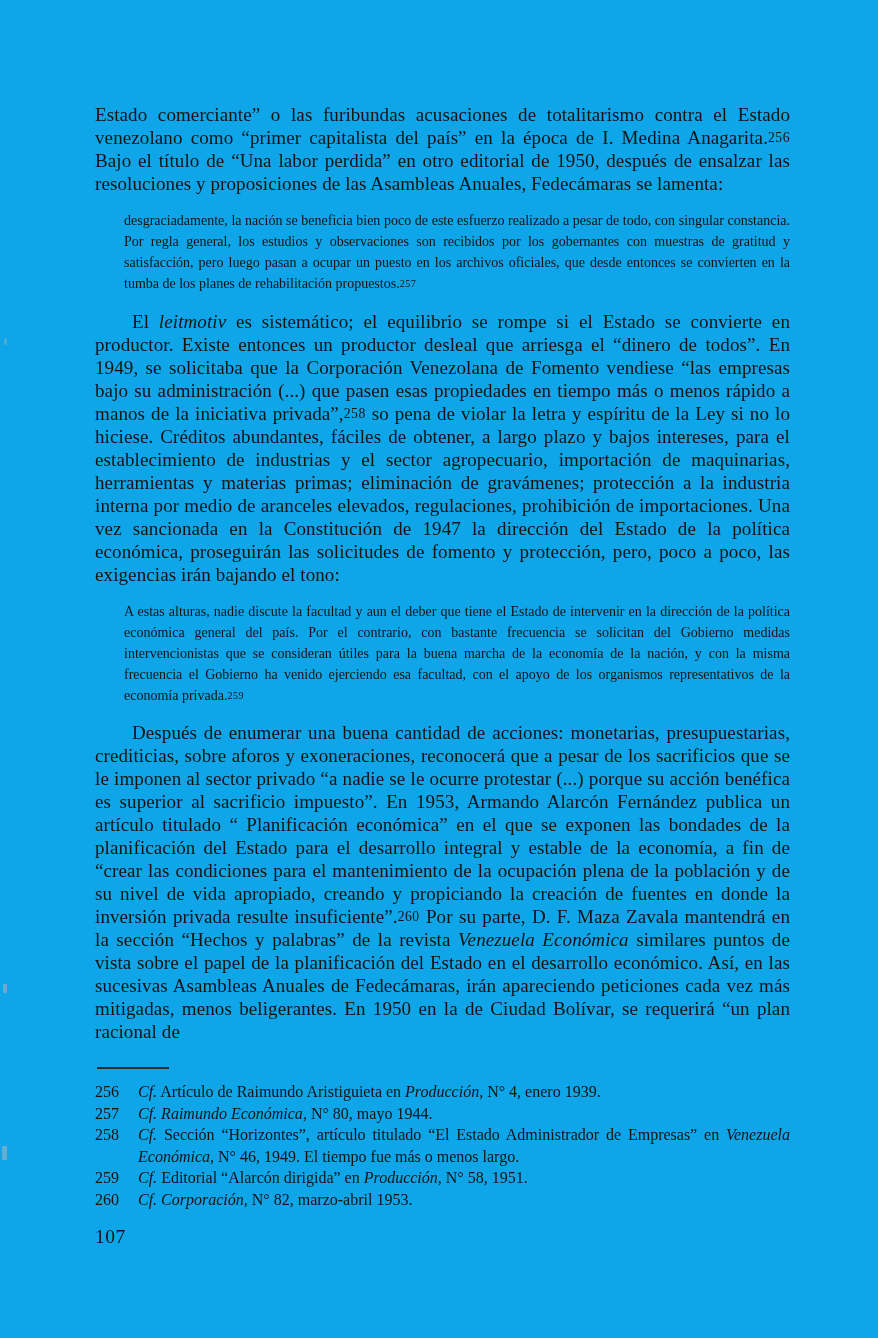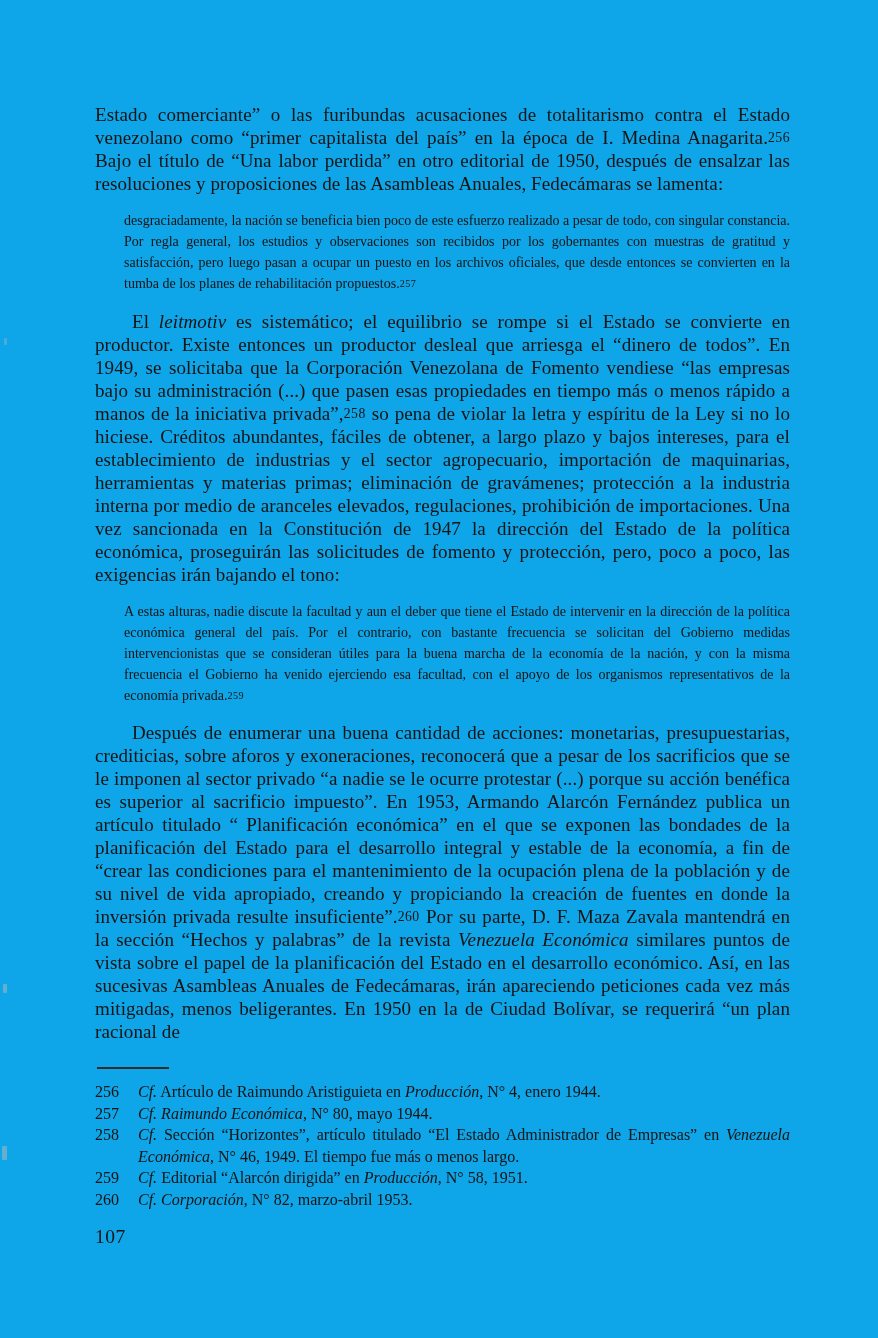--- a/index.html
+++ b/index.html
@@ -95,21 +95,21 @@
 
   <blockquote class="quote"><span>A estas alturas, nadie discute la facultad y aun el deber que tiene el Estado de intervenir en la dirección de la política económica general del país. Por el contrario, con bastante frecuencia se solicitan del Gobierno medidas intervencionistas que se consideran útiles para la buena marcha de la economía de la nación, y con la misma frecuencia el Gobierno ha venido ejerciendo esa facultad, con el apoyo de los organismos representativos de la economía privada.</span><span class="run-fnref">259</span></blockquote>
 
   <p class="para indent-first"><span>Después de enumerar una buena cantidad de acciones: monetarias, presupuestarias, crediticias, sobre aforos y exoneraciones, reconocerá que a pesar de los sacrificios que se le imponen al sector privado “a nadie se le ocurre protestar (...) porque su acción benéfica es superior al sacrificio impuesto”. En 1953, Armando Alarcón Fernández publica un artículo titulado “ Planificación económica” en el que se exponen las bondades de la planificación del Estado para el desarrollo integral y estable de la economía, a fin de “crear las condiciones para el mantenimiento de la ocupación plena de la población y de su nivel de vida apropiado, creando y propiciando la creación de fuentes en donde la inversión privada resulte insuficiente”.</span><span class="run-fnref">260</span><span> Por su parte, D. F. Maza Zavala mantendrá en la sección “Hechos y palabras” de la revista </span><span class="run-i">Venezuela Económica</span><span> similares puntos de vista sobre el papel de la planificación del Estado en el desarrollo económico. Así, en las sucesivas Asambleas Anuales de Fedecámaras, irán apareciendo peticiones cada vez más mitigadas, menos beligerantes. En 1950 en la de Ciudad Bolívar, se requerirá “un plan racional de</span></p>
 
   <div class="fn-sep"></div>
 
   <div class="footnotes">
     <div class="fn-row">
       <span class="fn-num">256</span>
-      <span class="fn-text"><span class="run-i">Cf.</span><span> Artículo de Raimundo Aristiguieta en </span><span class="run-i">Producción</span><span>, N° 4, enero 1944.</span></span>
+      <span class="fn-text"><span class="run-i">Cf.</span><span> Artículo de Raimundo Aristiguieta en </span><span class="run-i">Producción</span><span>, N° 4, enero 1939.</span></span>
     </div>
     <div class="fn-row">
       <span class="fn-num">257</span>
       <span class="fn-text"><span class="run-i">Cf. Raimundo Económica</span><span>, N° 80, mayo 1944.</span></span>
     </div>
     <div class="fn-row">
       <span class="fn-num">258</span>
       <span class="fn-text"><span class="run-i">Cf.</span><span> Sección “Horizontes”, artículo titulado “El Estado Administrador de Empresas” en </span><span class="run-i">Venezuela Económica</span><span>, N° 46, 1949. El tiempo fue más o menos largo.</span></span>
     </div>
     <div class="fn-row">

